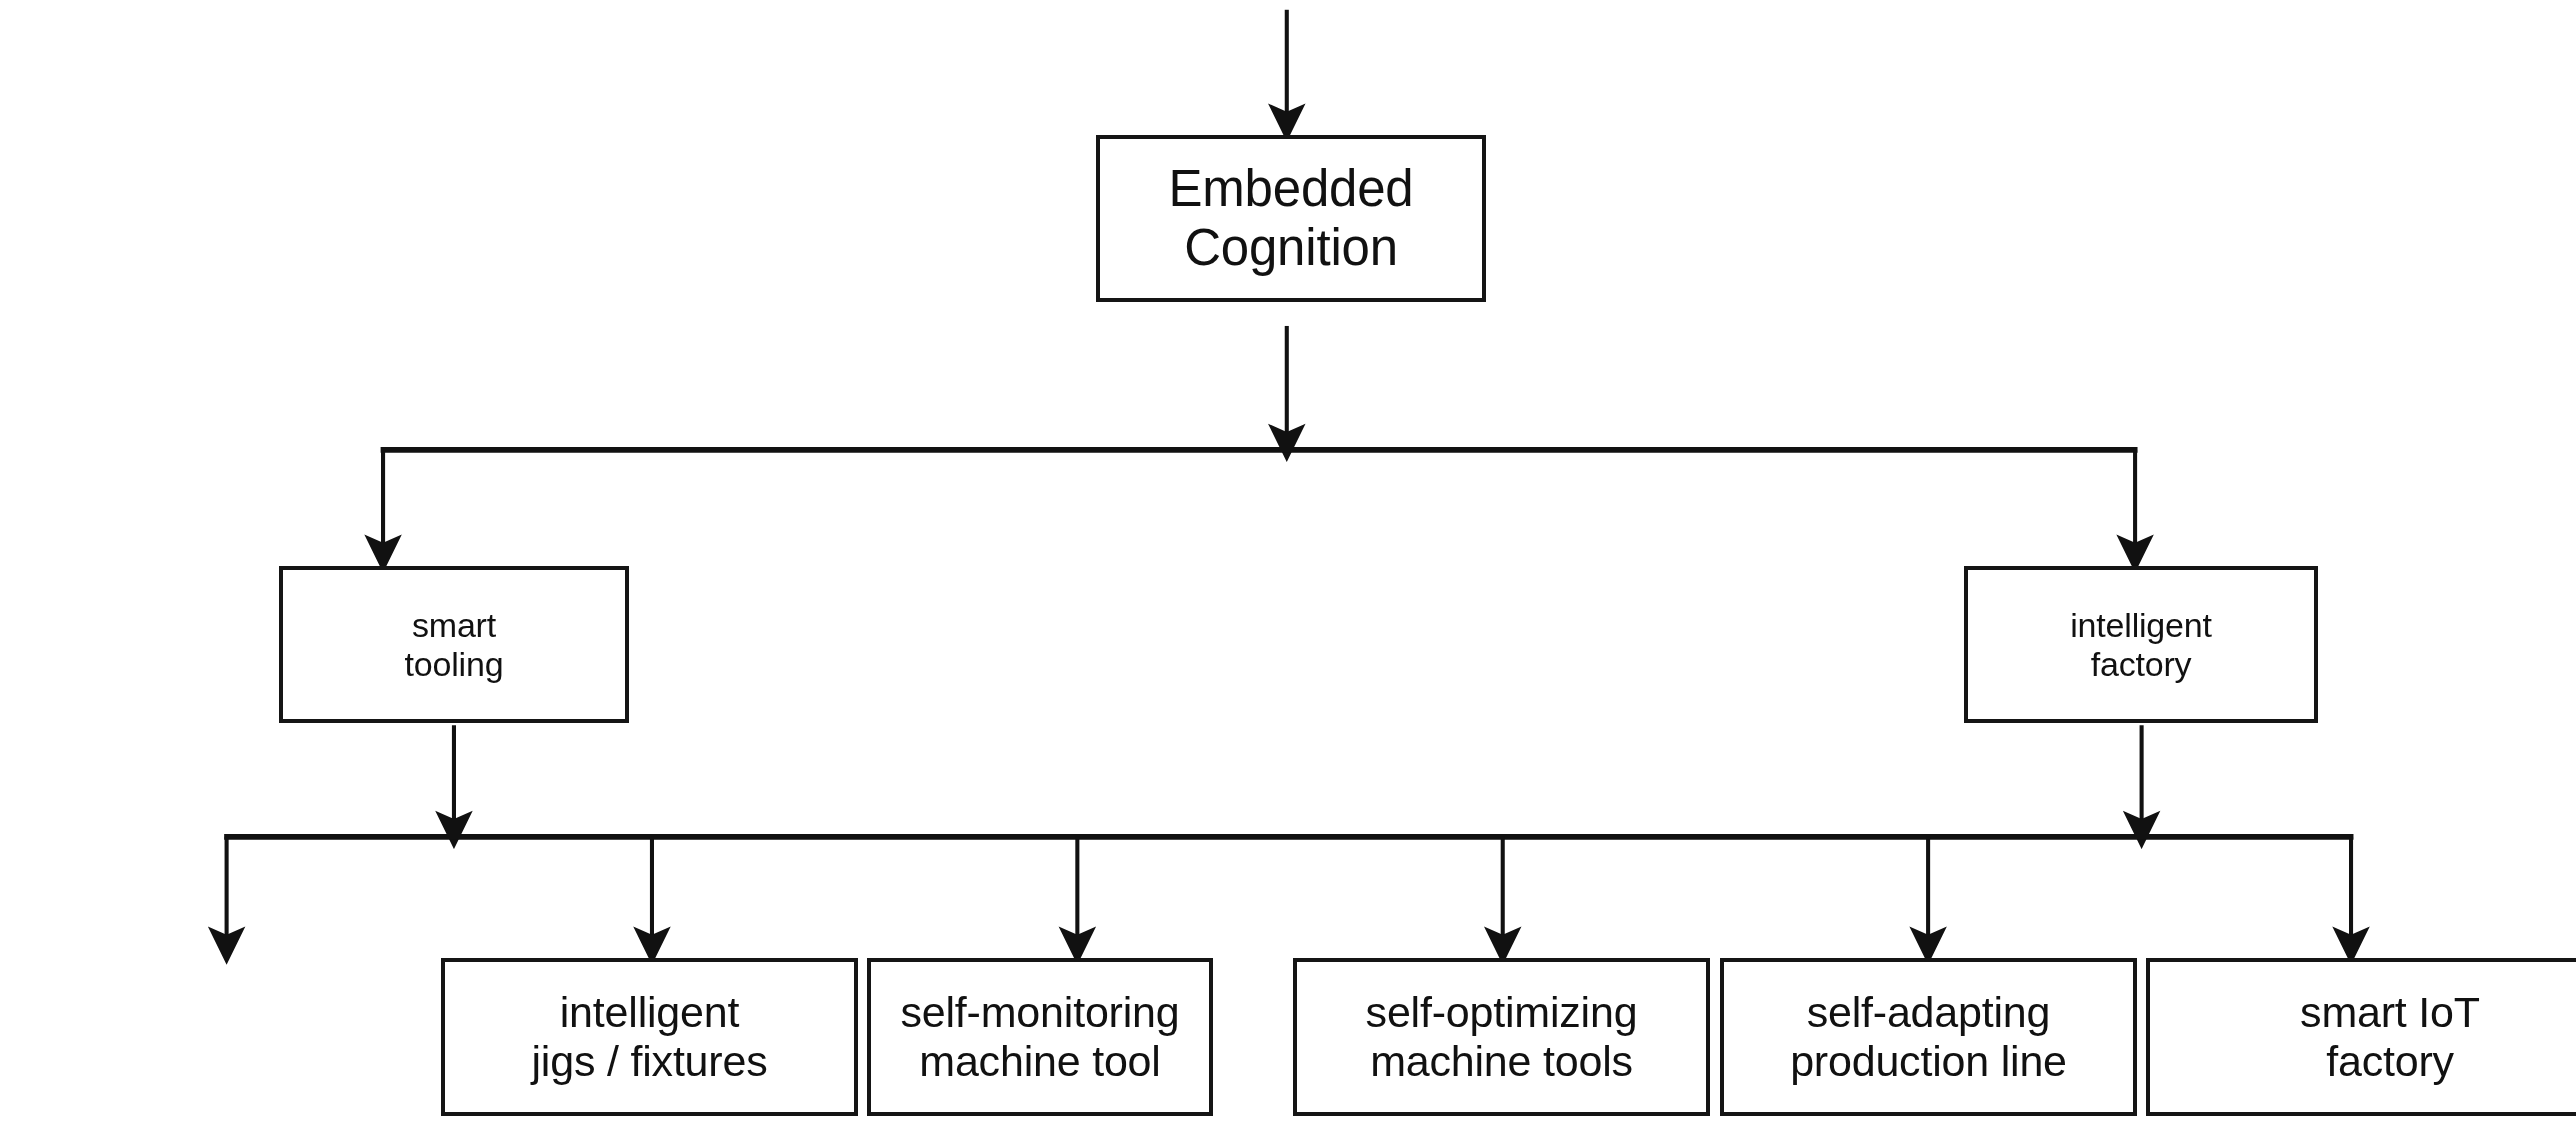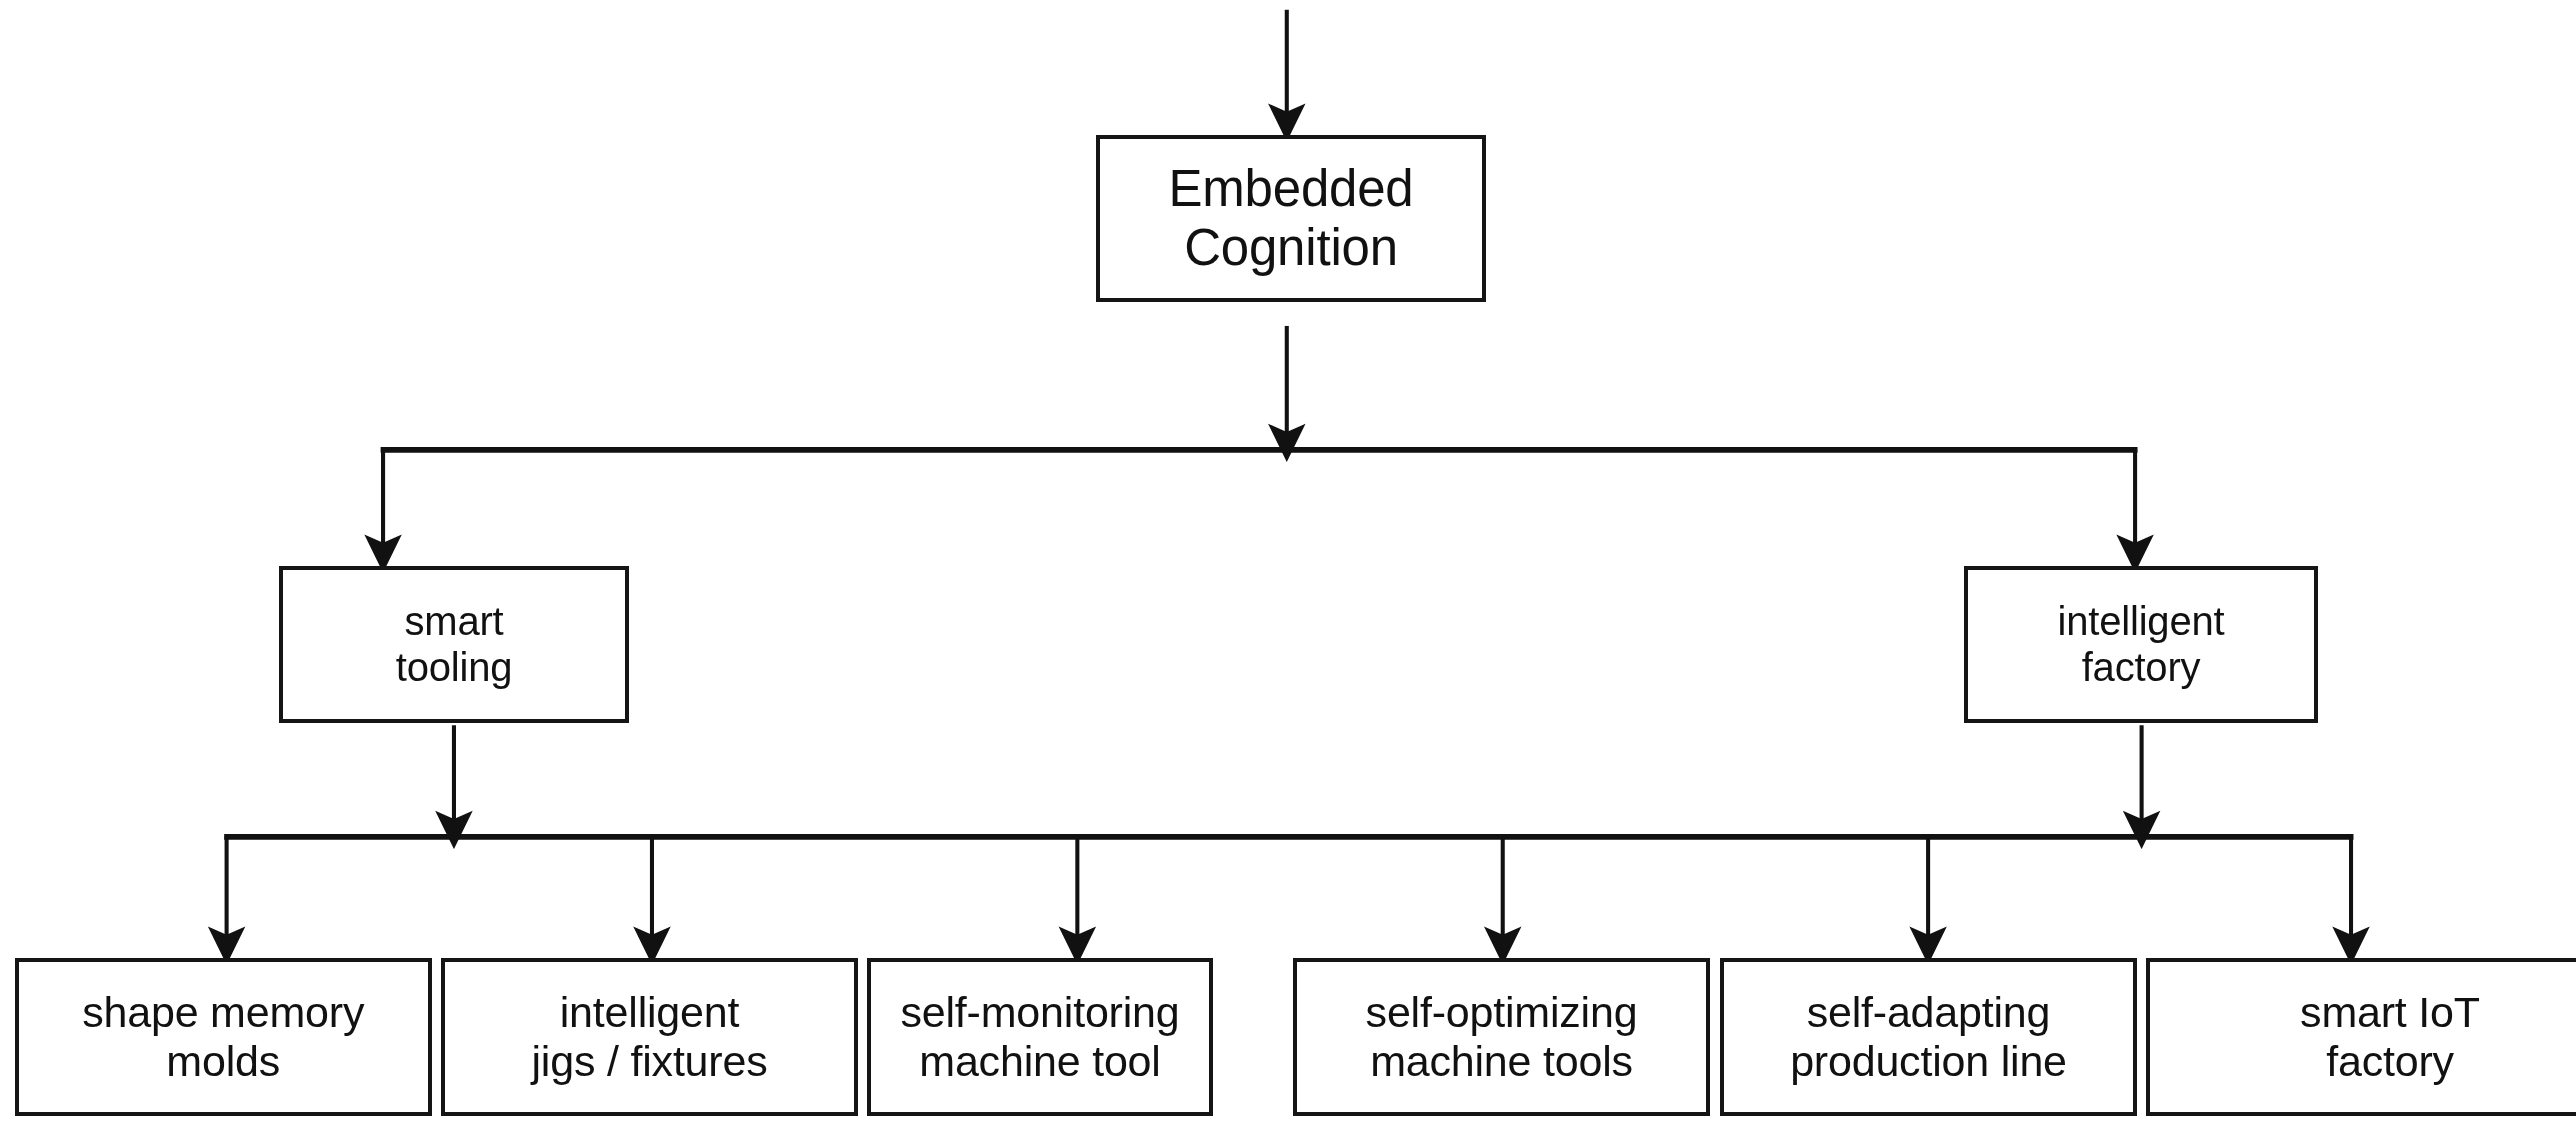--- a/index.html
+++ b/index.html
@@ -37,21 +37,21 @@
     justify-content: center;
     text-align: center;
   }
   .node-label {
     color: #111111;
     line-height: 1.14;
     white-space: pre-line;
     letter-spacing: -0.2px;
   }
   .level1 .node-label { font-size: 51px; }
-  .level2 .node-label { font-size: 40px; }
+  .level2 .node-label { font-size: 34px; }
   .level3 .node-label { font-size: 43px; }
 </style>
 </head>
 <body>
 
 <div id="diagram-root">
 
   <svg class="flow" viewBox="0 0 3161 1383">
     <defs>
       <marker id="arrowhead" markerWidth="10" markerHeight="10" refX="5.6" refY="5" orient="auto" markerUnits="strokeWidth">
@@ -97,24 +97,20 @@
   <div class="node-box level2" style="left:279px; top:566px; width:350px; height:157px;">
     <span class="node-label">smart
 tooling</span>
   </div>
 
   <div class="node-box level2" style="left:1964px; top:566px; width:354px; height:157px;">
     <span class="node-label">intelligent
 factory</span>
   </div>
 
-  <div class="node-box level3" style="left:14.7px; top:958px; width:417px; height:158px;">
-    <span class="node-label">shape memory
-molds</span>
-  </div>
 
   <div class="node-box level3" style="left:441px; top:958px; width:417px; height:158px;">
     <span class="node-label">intelligent
 jigs / fixtures</span>
   </div>
 
   <div class="node-box level3" style="left:867px; top:958px; width:346px; height:158px;">
     <span class="node-label">self-monitoring
 machine tool</span>
   </div>

